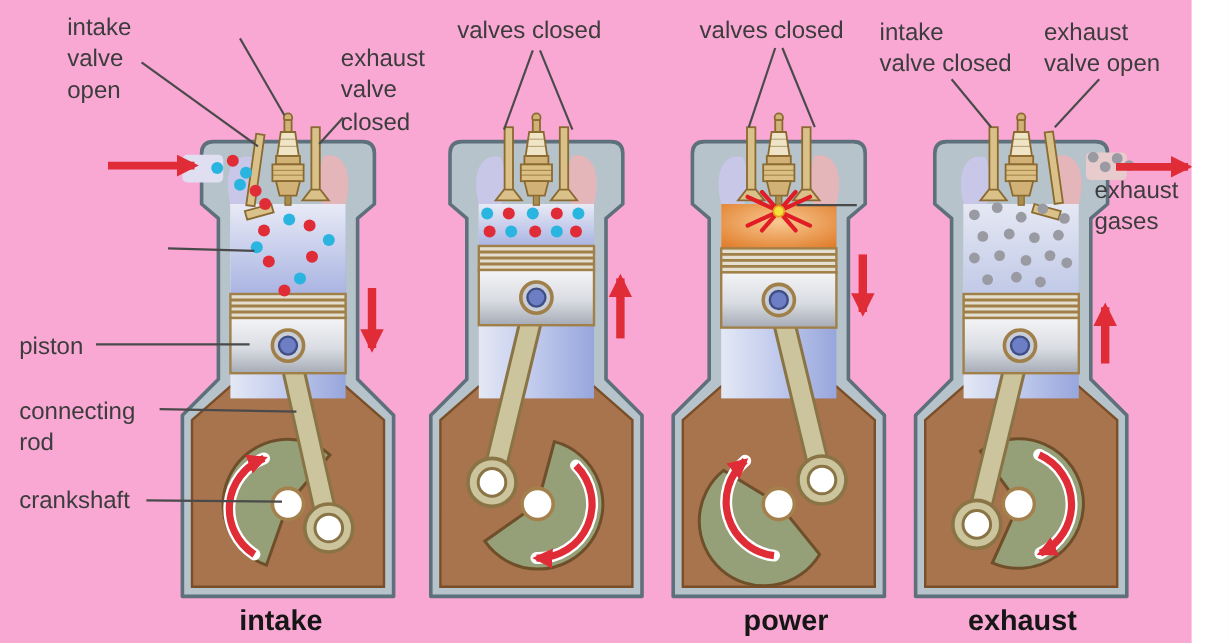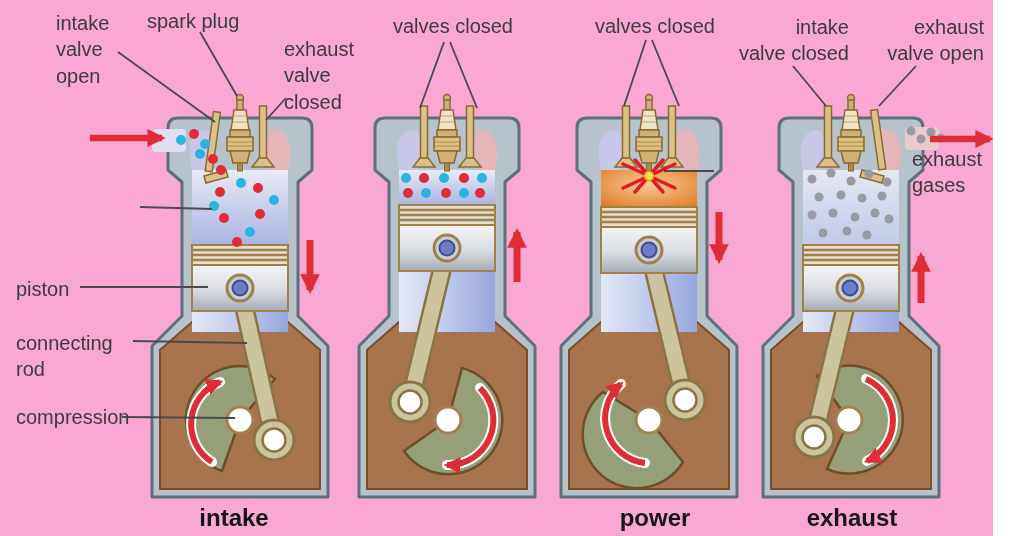--- a/index.html
+++ b/index.html
@@ -1,20 +1,20 @@
 <!DOCTYPE html>
 <html><head>
 <meta charset="utf-8">
 <style>
   html,body{margin:0;padding:0;background:#ffffff;}
   .stage{position:relative;width:993px;height:536px;background:#f9a8d4;overflow:hidden;
          font-family:"Liberation Sans",sans-serif;}
   .stage svg{position:absolute;left:0;top:0;}
   .callout{position:absolute;font-size:20px;line-height:1.32;color:#3c3c3c;white-space:pre-line;}
-  .callout.center{text-align:right;}
+  .callout.center{text-align:left;}
   .stroke-name{position:absolute;top:504px;font-size:24px;font-weight:bold;color:#161616;
                transform:translateX(-50%);white-space:nowrap;}
 </style>
 </head>
 <body>
 
 <div class="stage">
 
 <svg width="1024" height="536" viewBox="0 0 1024 536">
   <defs>
@@ -257,28 +257,27 @@
     <line x1="652" y1="40" x2="679" y2="106"></line>
     <line x1="714" y1="171" x2="664" y2="171"></line>
     <line x1="793" y1="66" x2="826" y2="106"></line>
     <line x1="916" y1="66" x2="879" y2="106"></line>
   </g>
 </svg>
 
 <div class="callout" style="left:56px;top:10px">intake
 valve
 open</div>
-<div class="callout" style="left:147px;top:8px">spark plug</div>
 <div class="callout" style="left:284px;top:36px">exhaust
 valve
 closed</div>
 <div class="callout" style="left:16px;top:276px">piston</div>
 <div class="callout" style="left:16px;top:330px">connecting
 rod</div>
-<div class="callout" style="left:16px;top:404px">compression</div>
+<div class="callout" style="left:16px;top:404px">crankshaft</div>
 <div class="callout center" style="left:381px;top:13px;width:132px">valves closed</div>
 <div class="callout center" style="left:583px;top:13px;width:132px">valves closed</div>
 <div class="callout center" style="left:733px;top:14px;width:116px">intake
 valve closed</div>
 <div class="callout center" style="left:870px;top:14px;width:114px">exhaust
 valve open</div>
 <div class="callout" style="left:912px;top:146px">exhaust
 gases</div>
 
 <div class="stroke-name" style="left:234px">intake</div>

